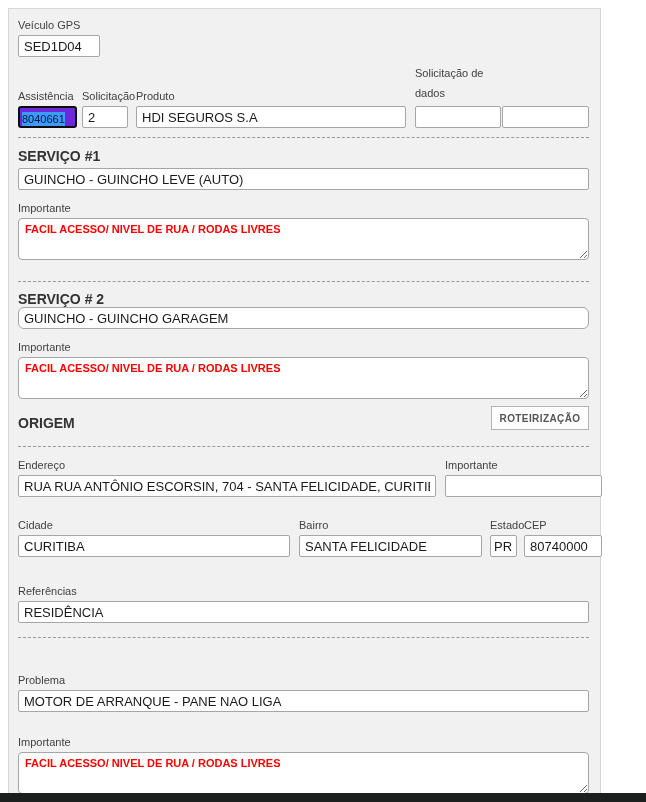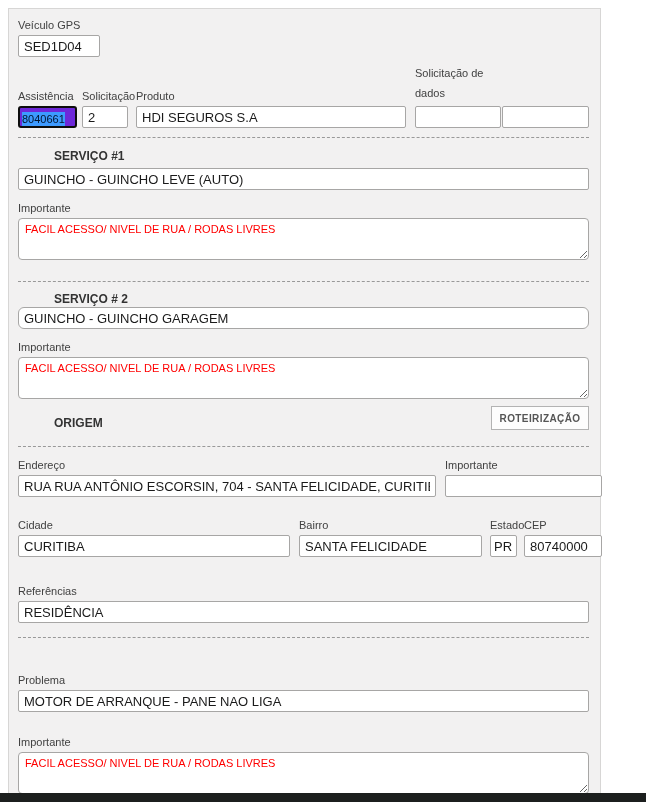--- a/index.html
+++ b/index.html
@@ -22,25 +22,24 @@
   }
   .lbl {
     font-size: 11px;
     color: #414141;
     line-height: 13px;
     margin-bottom: 3px;
     white-space: nowrap;
   }
   .lbl.wrap { white-space: normal; line-height: 20px; }
   .heading {
-    font-size: 12px;
+    font-size: 14px;
     font-weight: bold;
     color: #333333;
     line-height: 13px;
-    margin-left: 36px;
   }
   .inp {
     height: 22px;
     border: 1px solid #a7a6a5;
     border-radius: 2px;
     background: #ffffff;
     font-family: "Liberation Sans", sans-serif;
     font-size: 13px;
     color: #1a1a1a;
     padding: 0 5px;
@@ -71,20 +70,21 @@
     border: 1px solid #a7a6a5;
     border-radius: 4px;
     background: #ffffff;
     font-family: "Liberation Sans", sans-serif;
     font-size: 11px;
     color: #ff0000;
     padding: 4px 6px;
     resize: both;
     outline: none;
     display: block;
+    font-weight: bold;
   }
   hr.dash {
     border: none;
     border-top: 1px dashed #999999;
     height: 0;
     margin-left: 0; margin-right: 0;
   }
   .row { display: flex; align-items: flex-end; }
   .col { display: flex; flex-direction: column; justify-content: flex-end; }
   .origem-row { display: flex; align-items: flex-end; justify-content: space-between; }

